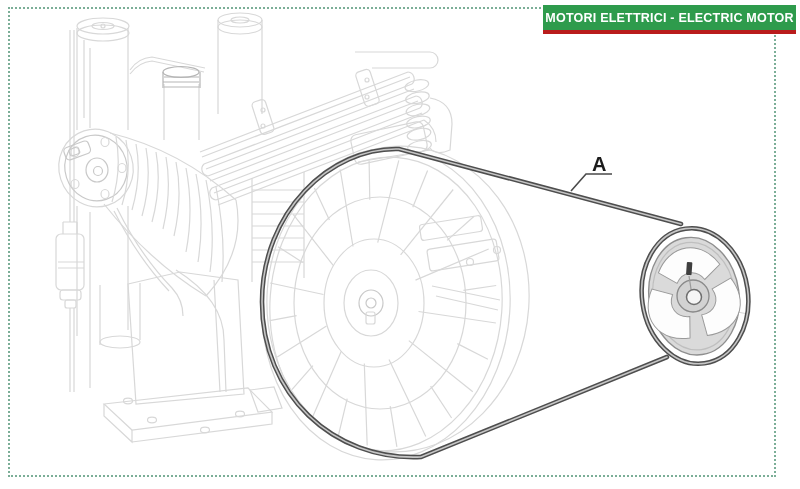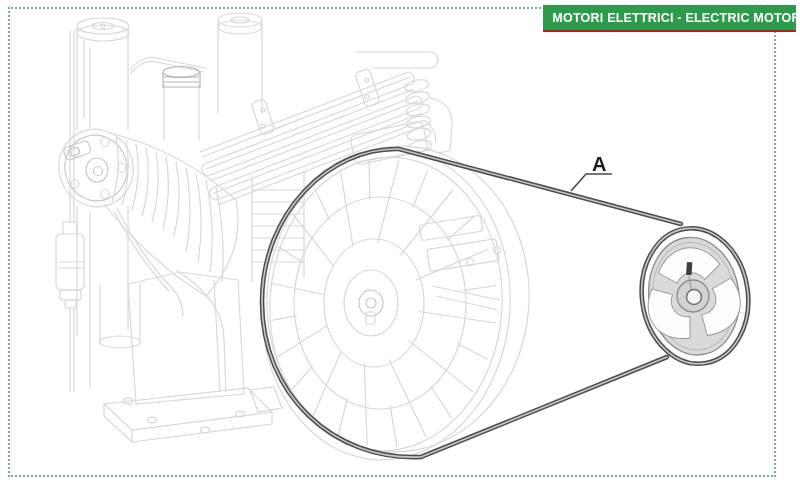--- a/index.html
+++ b/index.html
@@ -1,22 +1,22 @@
 <!DOCTYPE html>
 <html><head>
 <meta charset="utf-8">
 <style>
   html,body{margin:0;padding:0;background:#ffffff;}
   body{width:800px;height:489px;position:relative;overflow:hidden;
        font-family:"Liberation Sans","DejaVu Sans",sans-serif;}
   .frame{position:absolute;left:8px;top:7px;width:764px;height:466px;
          border:2px dotted #7bae97;}
   .banner{position:absolute;left:543px;top:5px;width:253px;height:25px;
-          background:#2e9b4c;border-bottom:2px solid #b91c1c;
-          display:flex;align-items:center;z-index:5;}
+          background:#2e9b4c;border-bottom:4px solid #b91c1c;
+          display:flex;align-items:center;justify-content:center;z-index:5;}
   .banner span{color:#ffffff;font-weight:bold;font-size:13.5px;letter-spacing:.2px;
           transform:scaleX(.93);white-space:nowrap;}
   svg.diagram{position:absolute;left:0;top:0;z-index:2;}
   .faint{stroke:#d8d8d8;fill:none;stroke-width:1.2;}
   .faint2{stroke:#c9c9c9;fill:none;stroke-width:1.2;}
   .cap{stroke:#b5b5b5;fill:none;stroke-width:1.2;}
   .belt-dark{stroke:#4e4e4e;stroke-width:4.6;fill:none;stroke-linecap:round;}
   .belt-core{stroke:#c6c6c6;stroke-width:1.6;fill:none;stroke-linecap:round;}
   .pulley-face{fill:#dadada;stroke:#8f8f8f;stroke-width:1.4;}
   .cutout{fill:#fdfdfd;stroke:#9a9a9a;stroke-width:1;}

